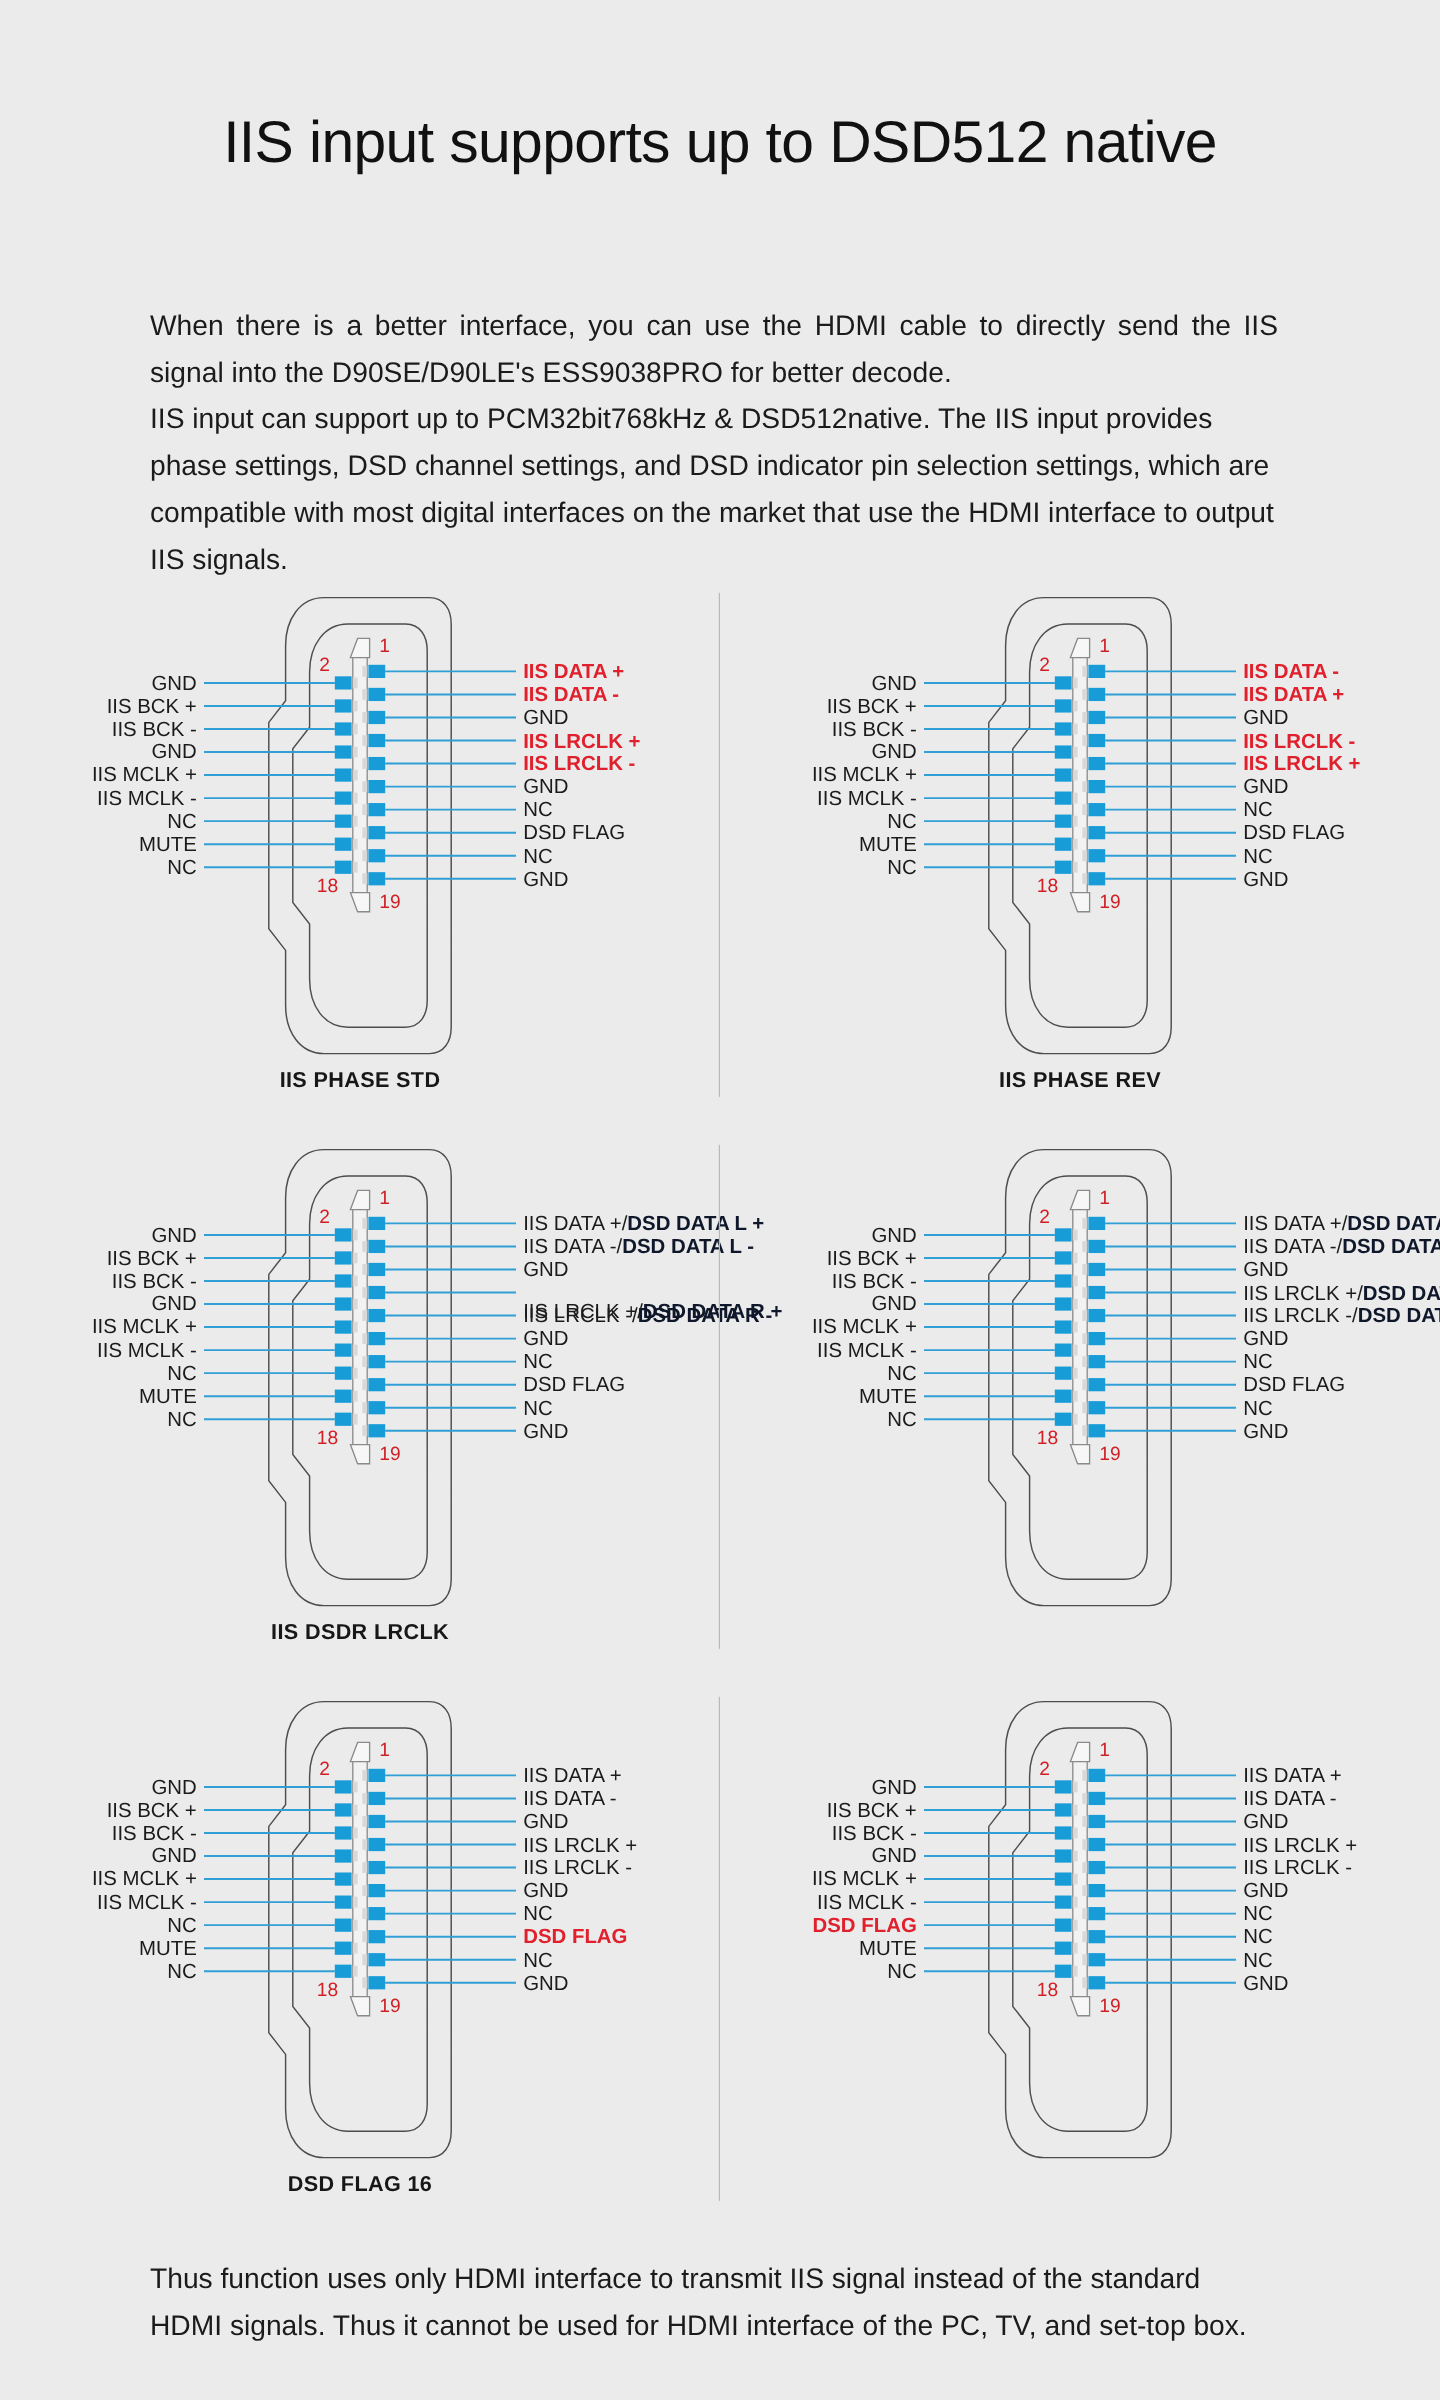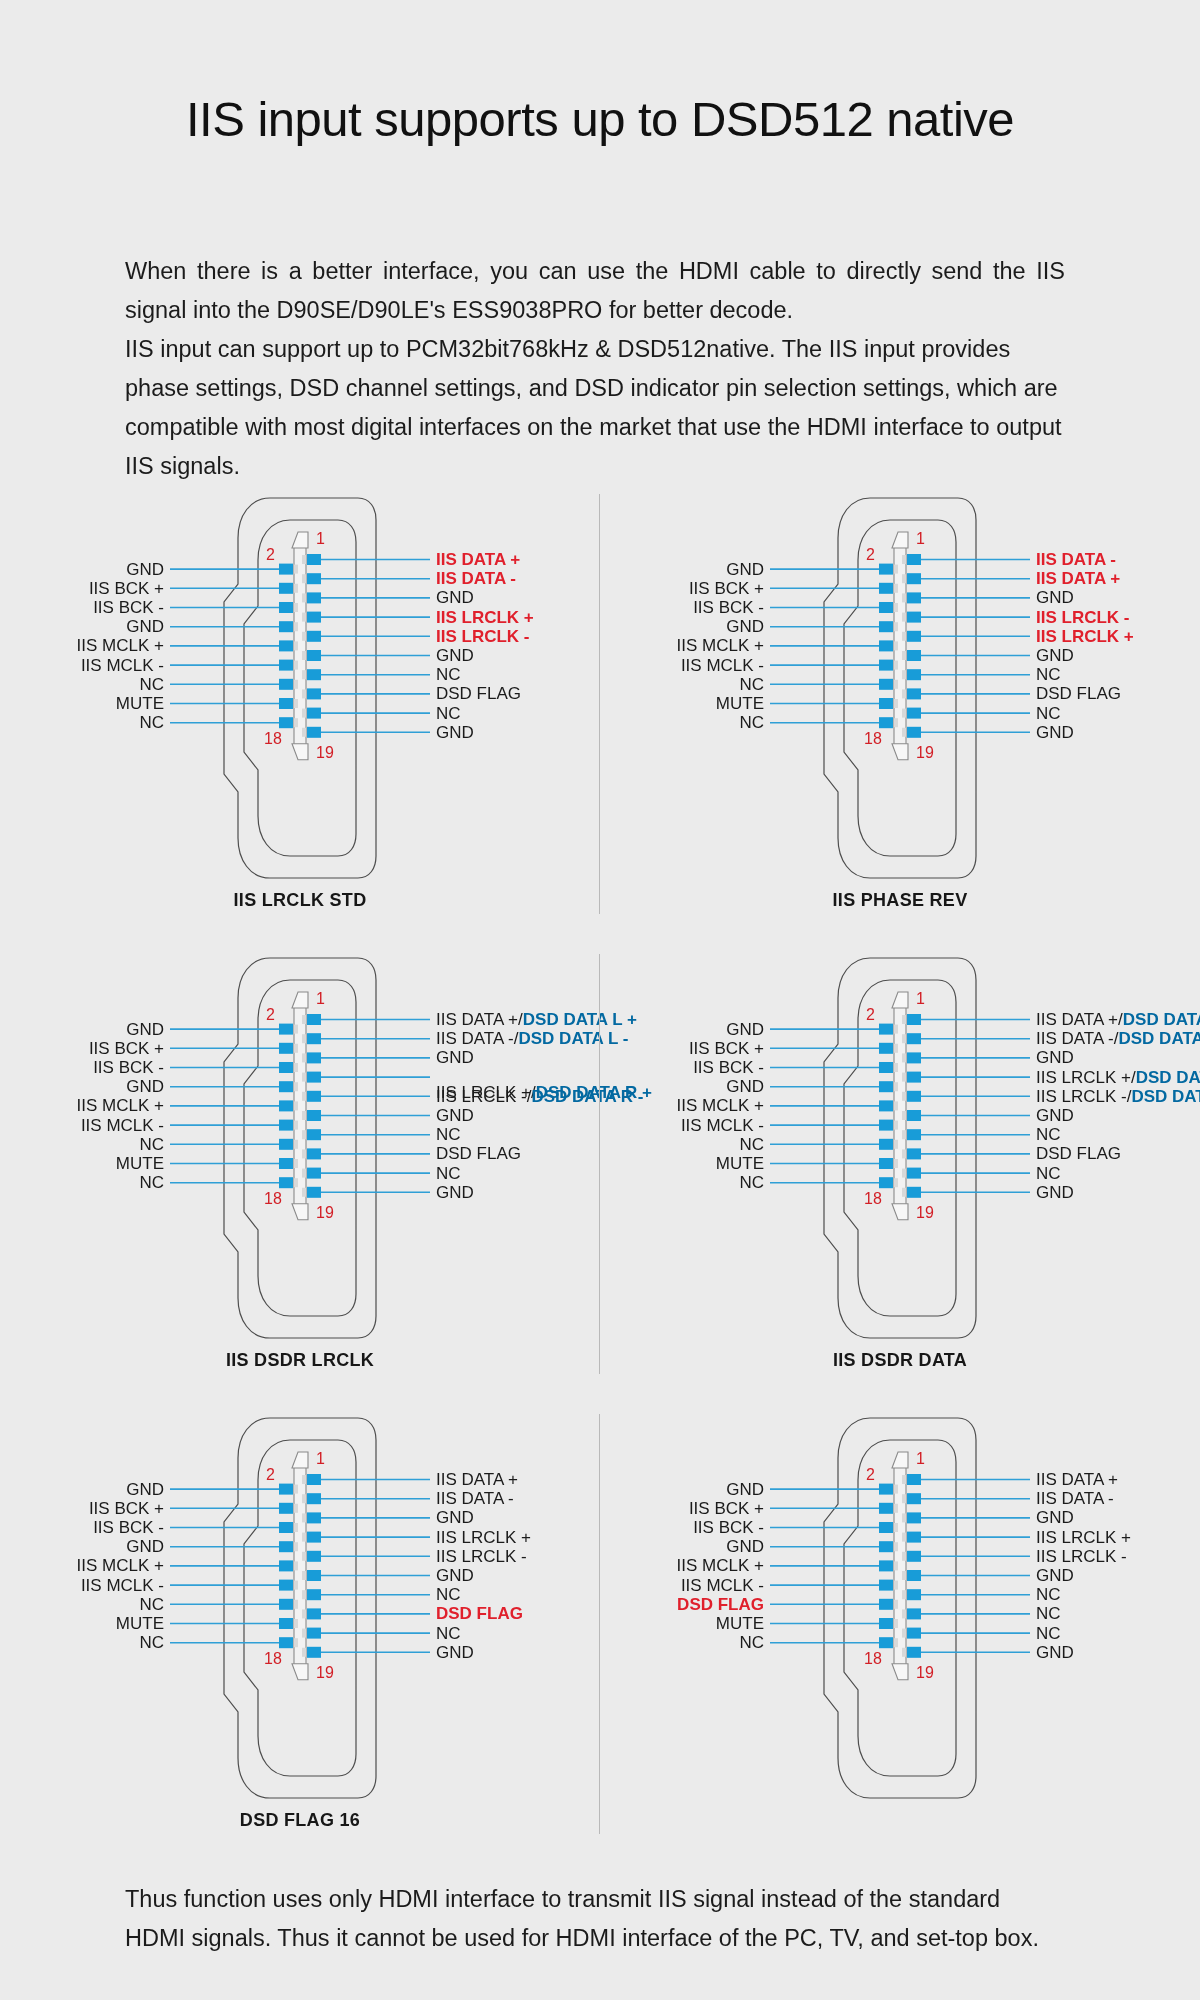--- a/index.html
+++ b/index.html
@@ -58,21 +58,21 @@
   .pinlabels{position:absolute;left:0;top:0;width:600px;height:420px;}
   .lbl{
     position:absolute;
     font-size:17px;
     line-height:17px;
     white-space:nowrap;
     color:#1b1b1b;
   }
   .lbl.left{text-align:right;}
   .lbl.red{color:#e0202c;font-weight:bold;}
-  .lbl .r{color:#0369a1;font-weight:bold;}
+  .lbl .r{color:#0f172a;font-weight:bold;}
   .pinnum{
     position:absolute;
     font-size:16px;
     color:#d21f26;
     font-weight:400;
   }
   .caption{
     position:absolute;
     left:0;width:600px;
     top:400px;
@@ -190,21 +190,21 @@
             <div class="lbl left" style="left: 0px; width: 164px; top: 166.6px;">IIS MCLK -</div>
             <div class="lbl left" style="left: 0px; width: 164px; top: 185.8px;">NC</div>
             <div class="lbl left" style="left: 0px; width: 164px; top: 205px;">MUTE</div>
             <div class="lbl left" style="left: 0px; width: 164px; top: 224.2px;">NC</div>
             <div class="pinnum" style="left: 316px; top: 40px;">1</div>
             <div class="pinnum" style="left: 266px; top: 56px;">2</div>
             <div class="pinnum" style="left: 264px; top: 240.2px;">18</div>
             <div class="pinnum" style="left: 316px; top: 253.8px;">19</div>
           </div>
         </div>
-        <div class="caption">IIS LRCLK STD</div>
+        <div class="caption">IIS PHASE STD</div>
       </div>
       <div class="cell" style="left: 600px; top: 0px;">
         <div class="conn">
           <svg width="600" height="420" viewBox="0 0 600 420">
             <path d="M 238 48 C 238 26 250 8 270 8 L 358 8 C 370 8 376 18 376 30 L 376 366 C 376 378 370 388 358 388 L 270 388 C 250 388 238 370 238 348 L 238 302 L 224 284 L 224 112 L 238 94 Z" fill="none" stroke="#4d4d4d" stroke-width="1.2"></path>
             <path d="M 258 70 C 258 48 270 30 290 30 L 338 30 C 350 30 356 40 356 52 L 356 344 C 356 356 350 366 338 366 L 290 366 C 270 366 258 348 258 326 L 258 280 L 244 262 L 244 134 L 258 116 Z" fill="none" stroke="#4d4d4d" stroke-width="1.2"></path>
             <line x1="321" y1="69.5" x2="430" y2="69.5" stroke="#2f9fd6" stroke-width="1.6"></line>
             <line x1="321" y1="88.7" x2="430" y2="88.7" stroke="#2f9fd6" stroke-width="1.6"></line>
             <line x1="321" y1="107.9" x2="430" y2="107.9" stroke="#2f9fd6" stroke-width="1.6"></line>
             <line x1="321" y1="127.1" x2="430" y2="127.1" stroke="#2f9fd6" stroke-width="1.6"></line>
@@ -472,21 +472,20 @@
             <div class="lbl left" style="left: 0px; width: 164px; top: 166.6px;">IIS MCLK -</div>
             <div class="lbl left" style="left: 0px; width: 164px; top: 185.8px;">NC</div>
             <div class="lbl left" style="left: 0px; width: 164px; top: 205px;">MUTE</div>
             <div class="lbl left" style="left: 0px; width: 164px; top: 224.2px;">NC</div>
             <div class="pinnum" style="left: 316px; top: 40px;">1</div>
             <div class="pinnum" style="left: 266px; top: 56px;">2</div>
             <div class="pinnum" style="left: 264px; top: 240.2px;">18</div>
             <div class="pinnum" style="left: 316px; top: 253.8px;">19</div>
           </div>
         </div>
-        <div class="caption">IIS DSDR DATA</div>
       </div>
       <div class="cell" style="left: 0px; top: 920px;">
         <div class="conn">
           <svg width="600" height="420" viewBox="0 0 600 420">
             <path d="M 238 48 C 238 26 250 8 270 8 L 358 8 C 370 8 376 18 376 30 L 376 366 C 376 378 370 388 358 388 L 270 388 C 250 388 238 370 238 348 L 238 302 L 224 284 L 224 112 L 238 94 Z" fill="none" stroke="#4d4d4d" stroke-width="1.2"></path>
             <path d="M 258 70 C 258 48 270 30 290 30 L 338 30 C 350 30 356 40 356 52 L 356 344 C 356 356 350 366 338 366 L 290 366 C 270 366 258 348 258 326 L 258 280 L 244 262 L 244 134 L 258 116 Z" fill="none" stroke="#4d4d4d" stroke-width="1.2"></path>
             <line x1="321" y1="69.5" x2="430" y2="69.5" stroke="#2f9fd6" stroke-width="1.6"></line>
             <line x1="321" y1="88.7" x2="430" y2="88.7" stroke="#2f9fd6" stroke-width="1.6"></line>
             <line x1="321" y1="107.9" x2="430" y2="107.9" stroke="#2f9fd6" stroke-width="1.6"></line>
             <line x1="321" y1="127.1" x2="430" y2="127.1" stroke="#2f9fd6" stroke-width="1.6"></line>

